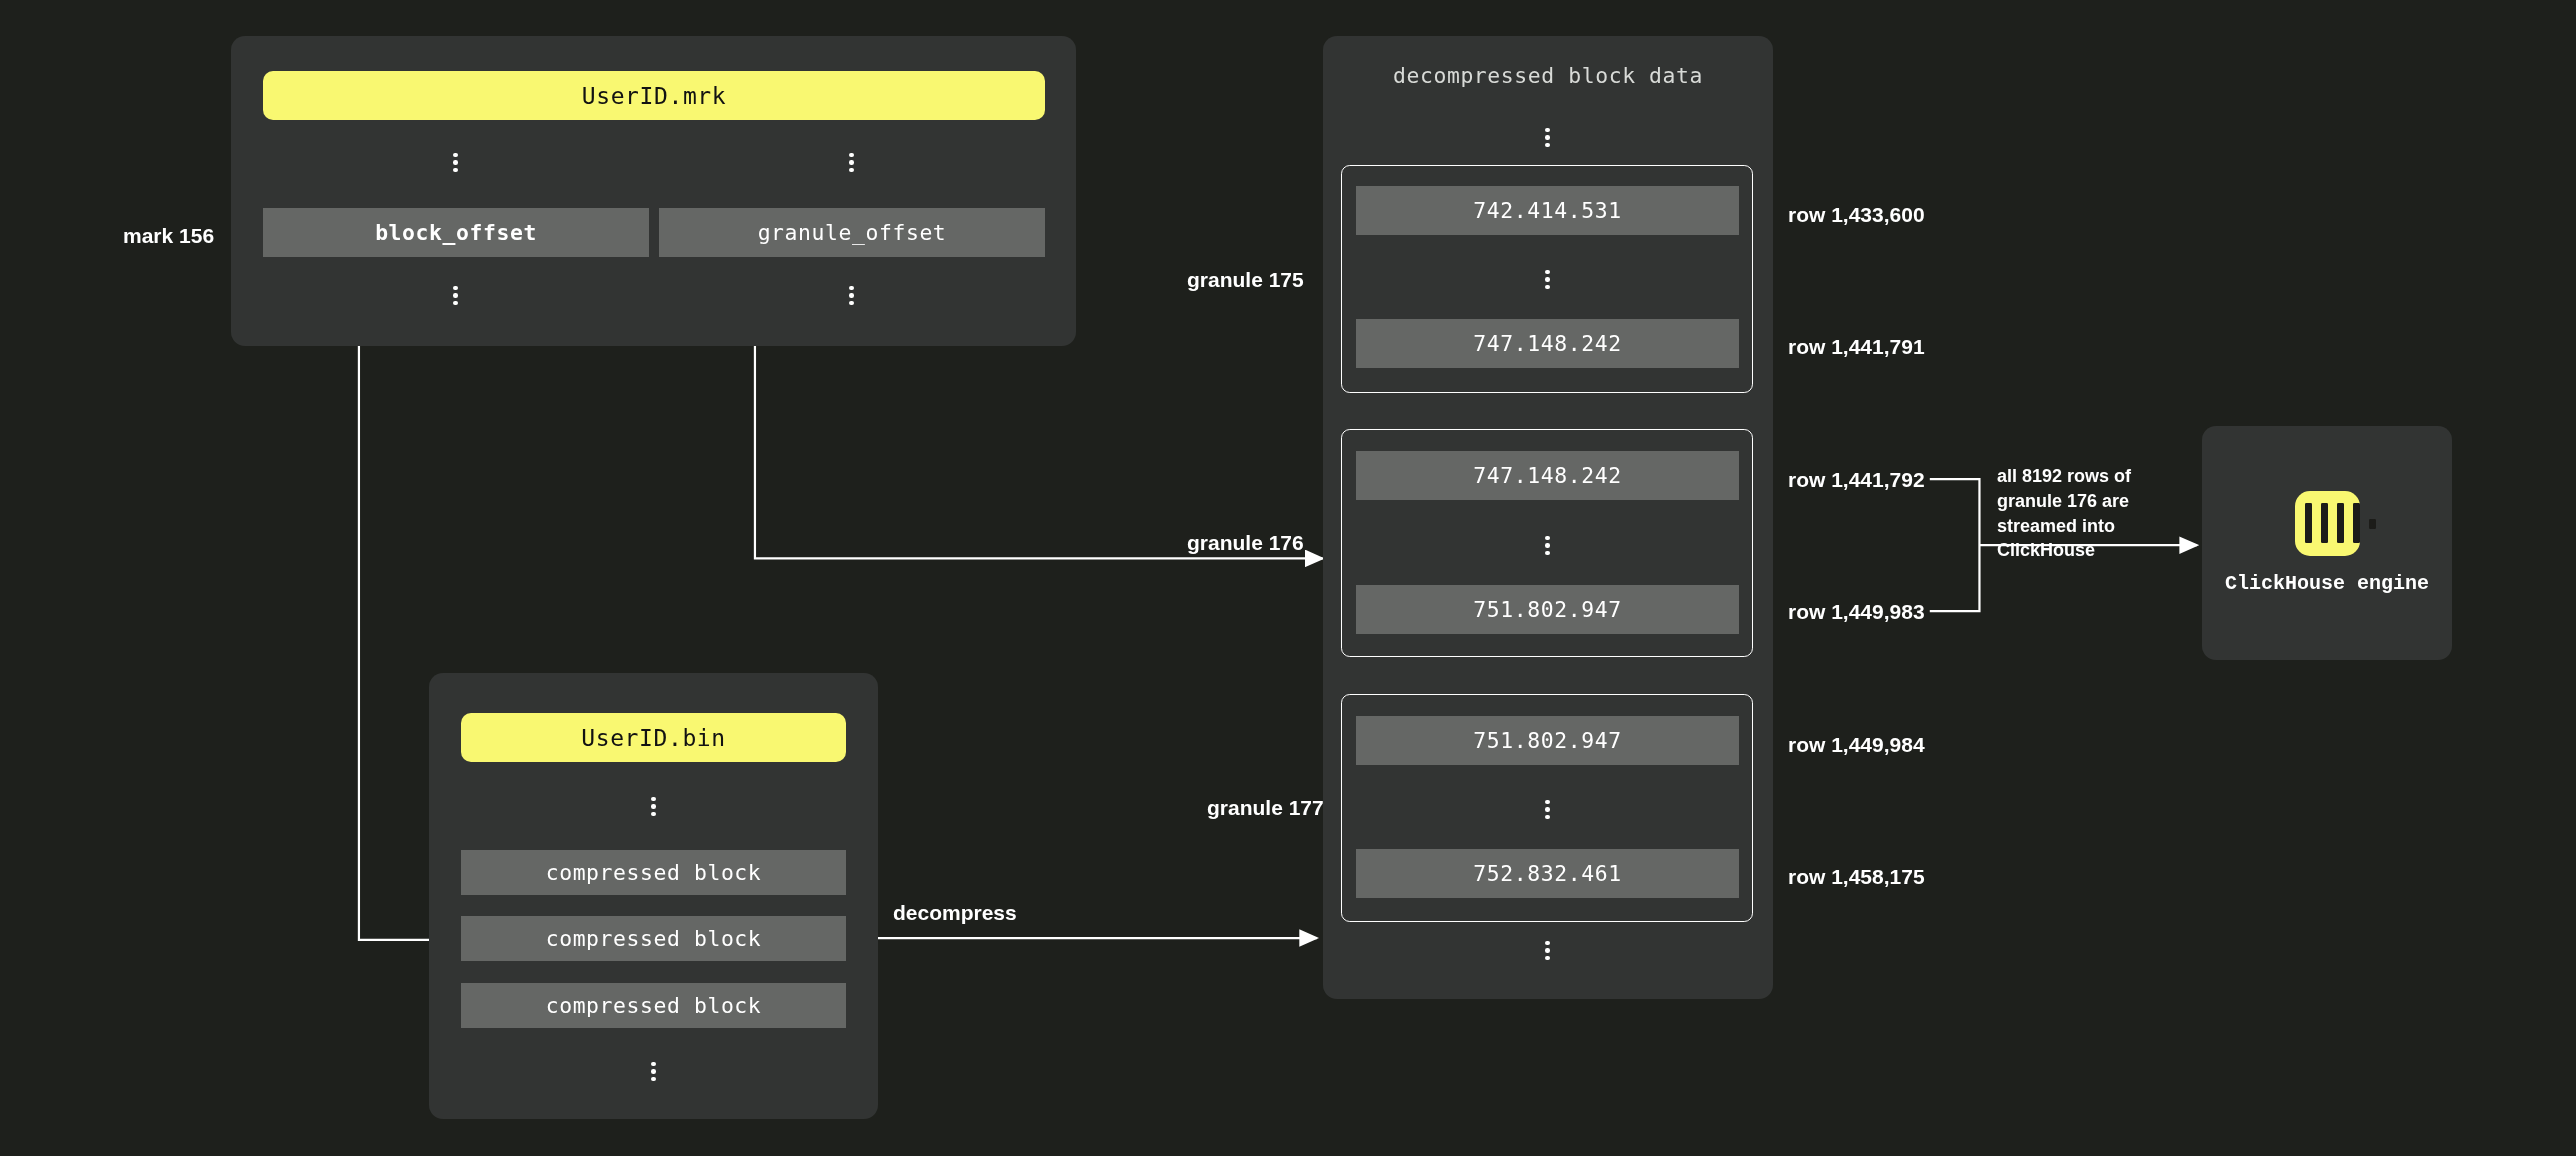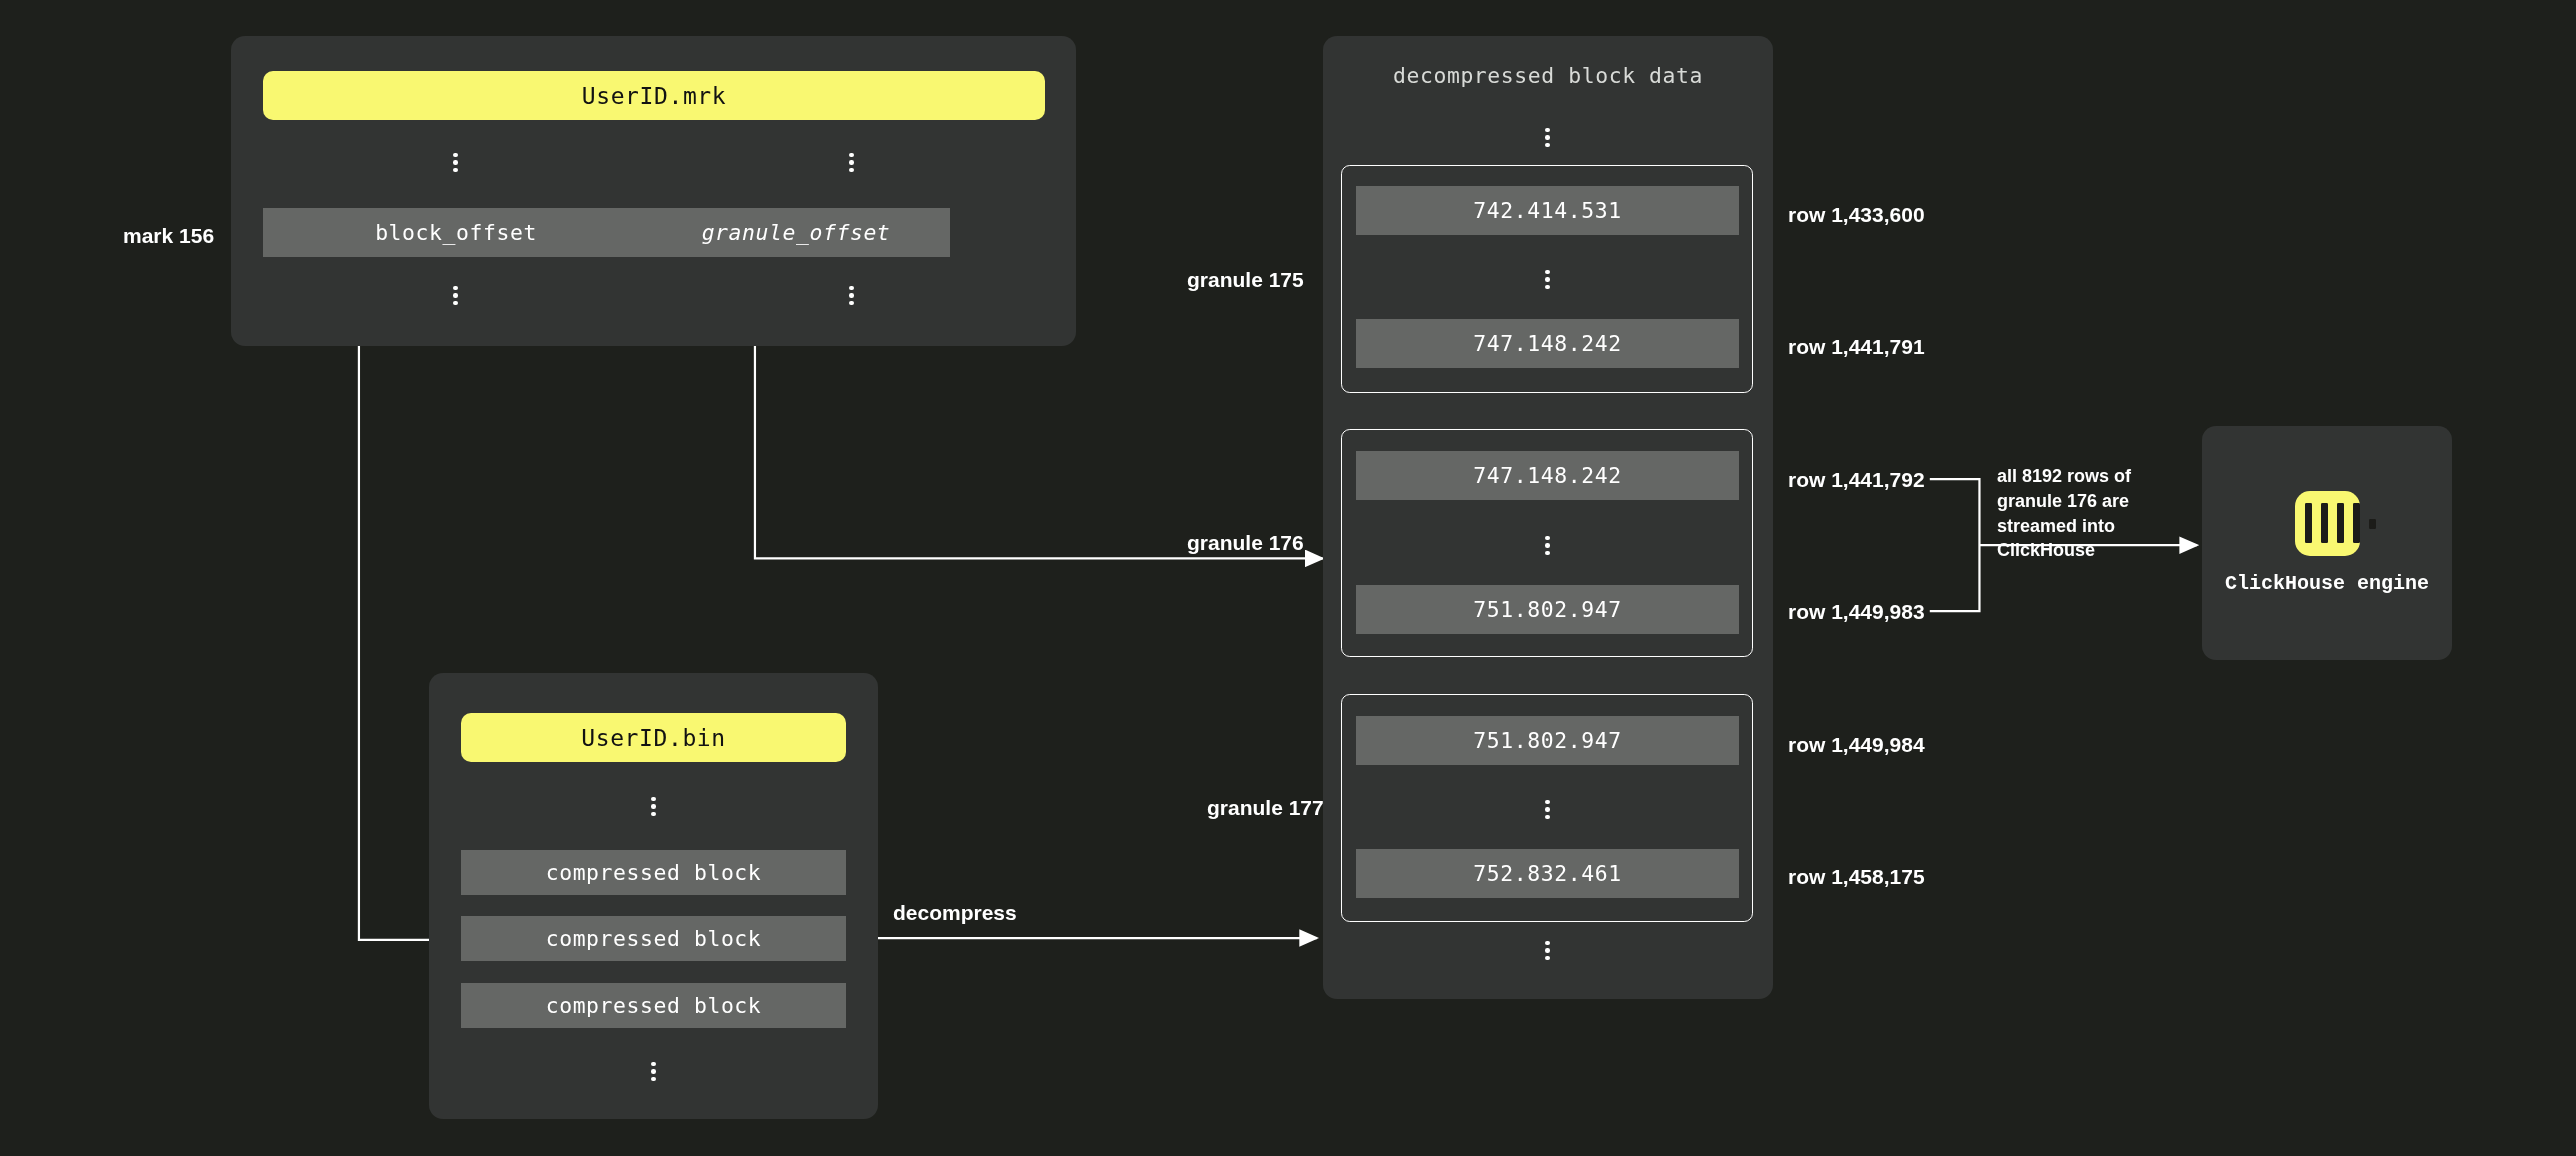--- a/index.html
+++ b/index.html
@@ -163,22 +163,22 @@
     <i></i>
     <i></i>
     <i></i>
   </div>
   <div class="vdots" style="left:849px;top:153px;width:5px;height:19px;">
     <i></i>
     <i></i>
     <i></i>
   </div>
 
-  <div class="cell" style="left:263px;top:208px;width:386px;height:49px;">block_offset</div>
-  <div class="cell" style="left:642px;top:208px;width:308px;height:49px;font-style:italic;">granule_offset</div>
+  <div class="cell" style="left:263px;top:208px;width:386px;height:49px;font-weight:bold;">block_offset</div>
+  <div class="cell" style="left:659px;top:208px;width:386px;height:49px;">granule_offset</div>
 
   <div class="vdots" style="left:453px;top:286px;width:5px;height:19px;">
     <i></i>
     <i></i>
     <i></i>
   </div>
   <div class="vdots" style="left:849px;top:286px;width:5px;height:19px;">
     <i></i>
     <i></i>
     <i></i>

